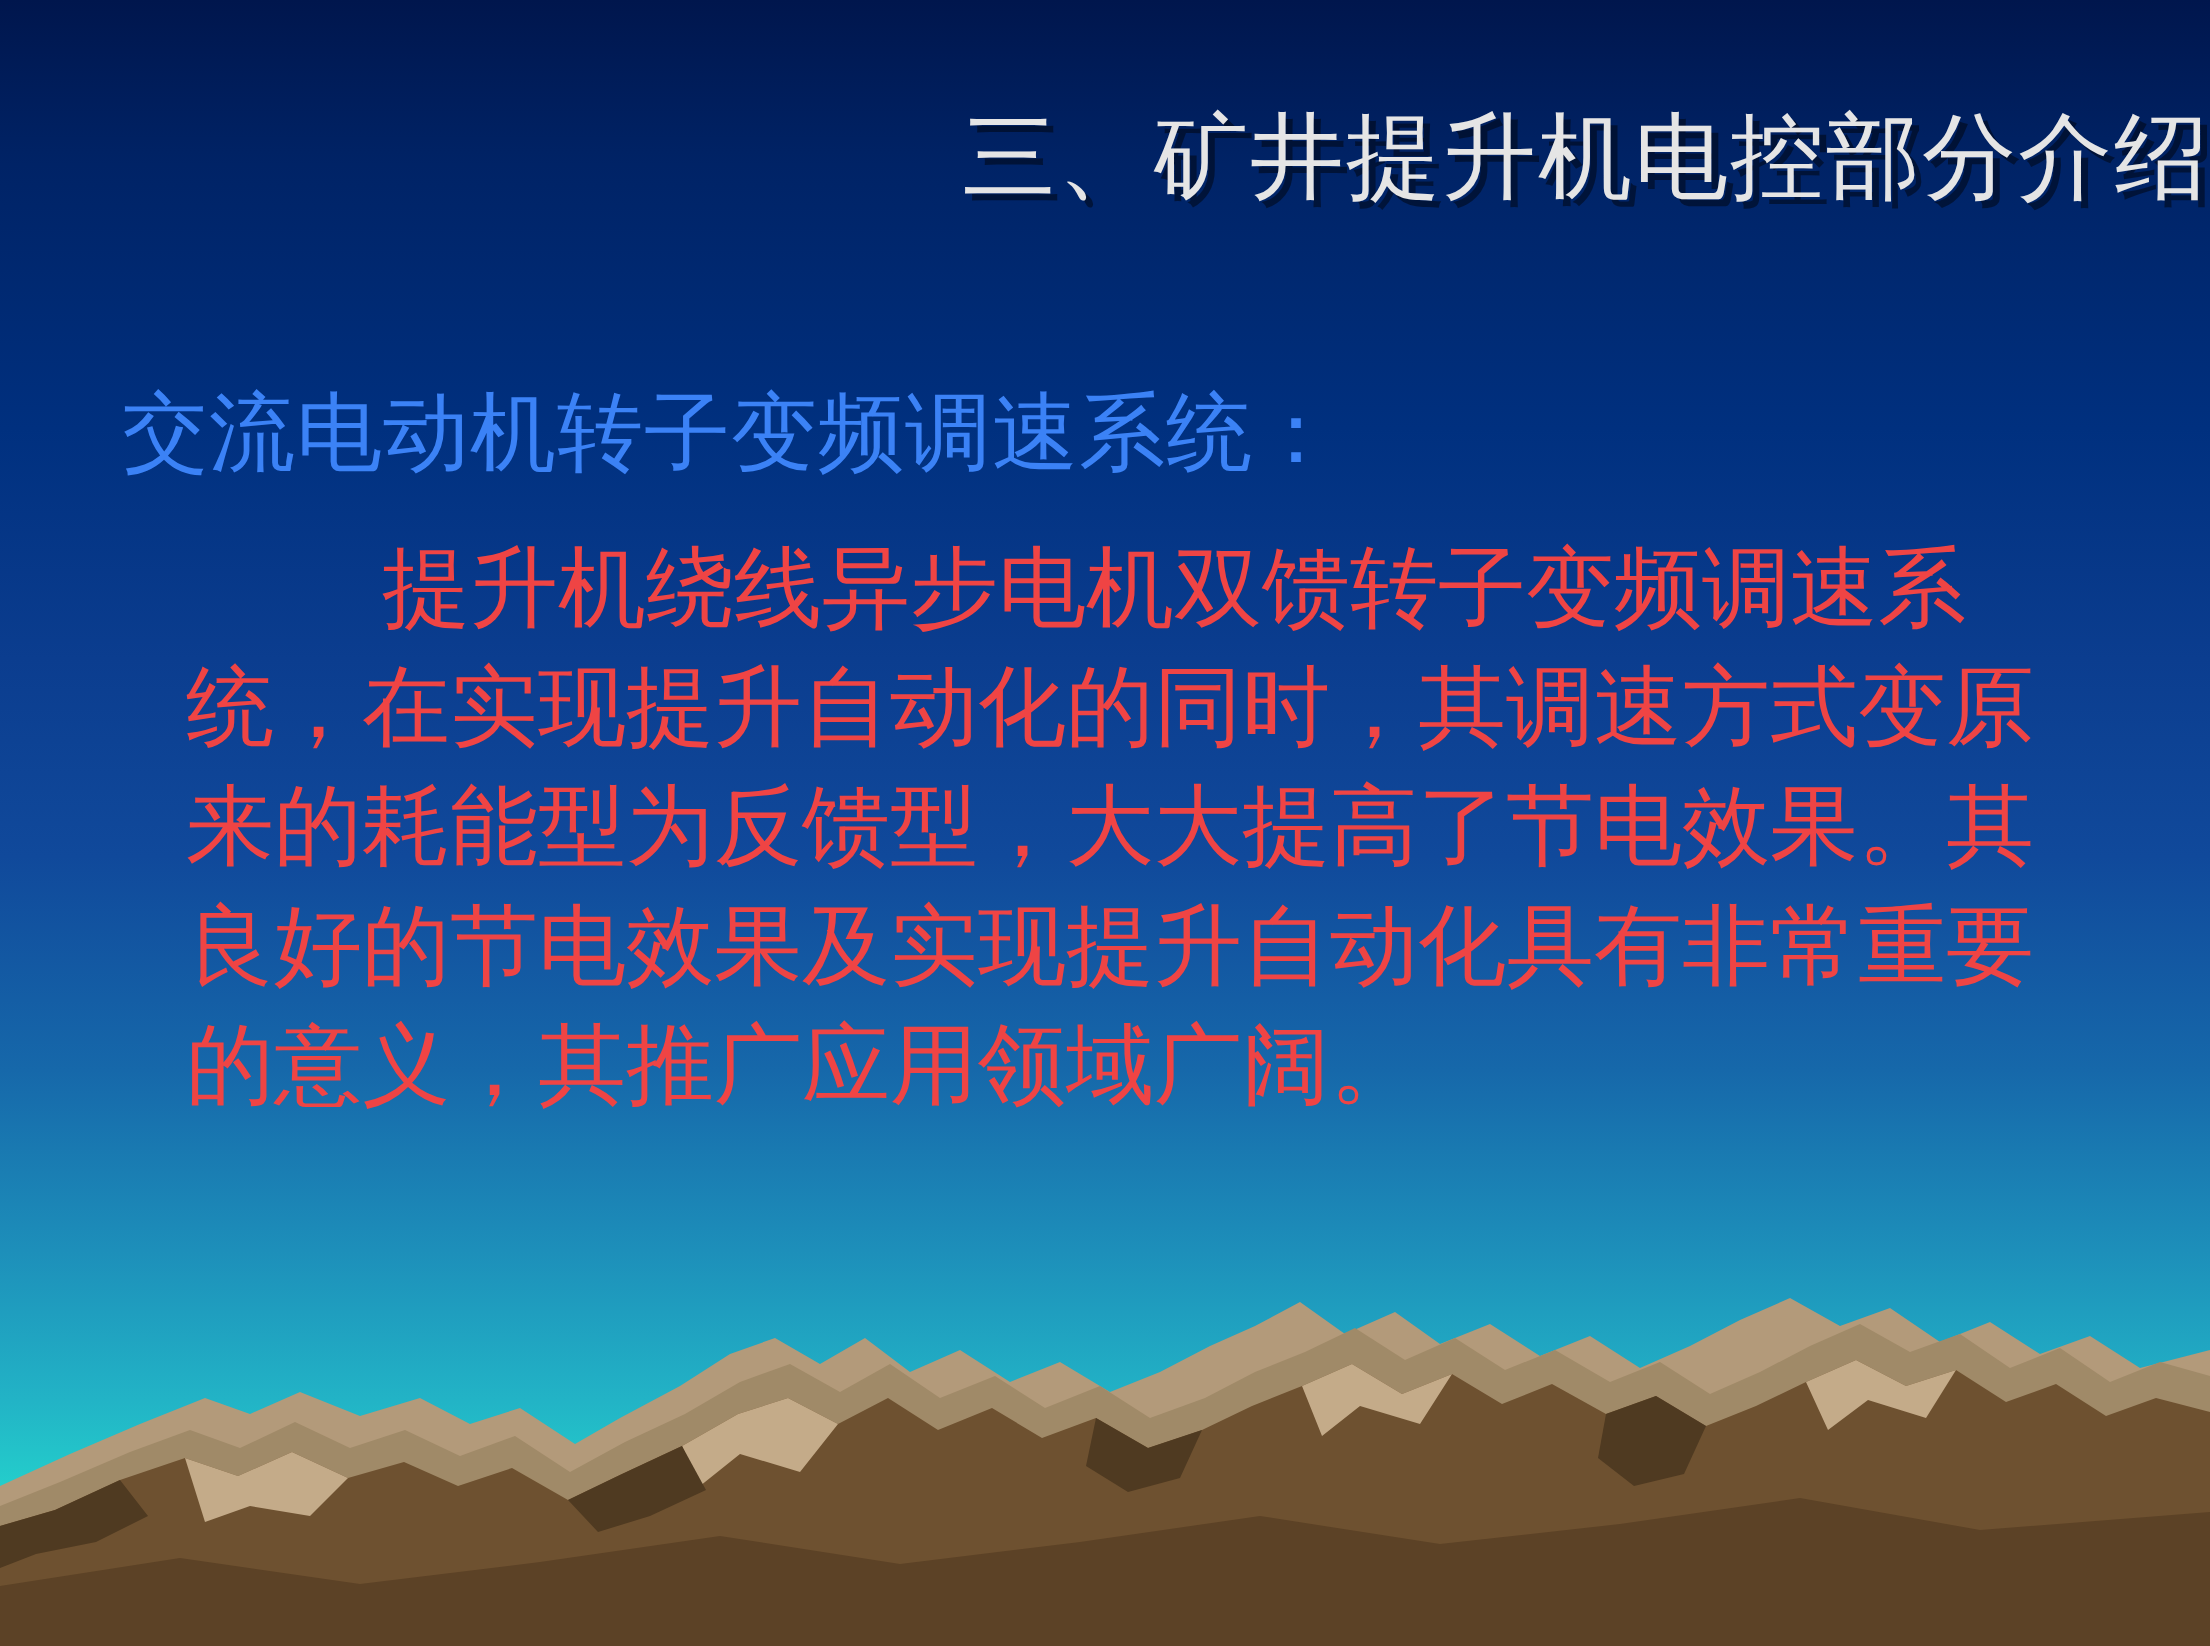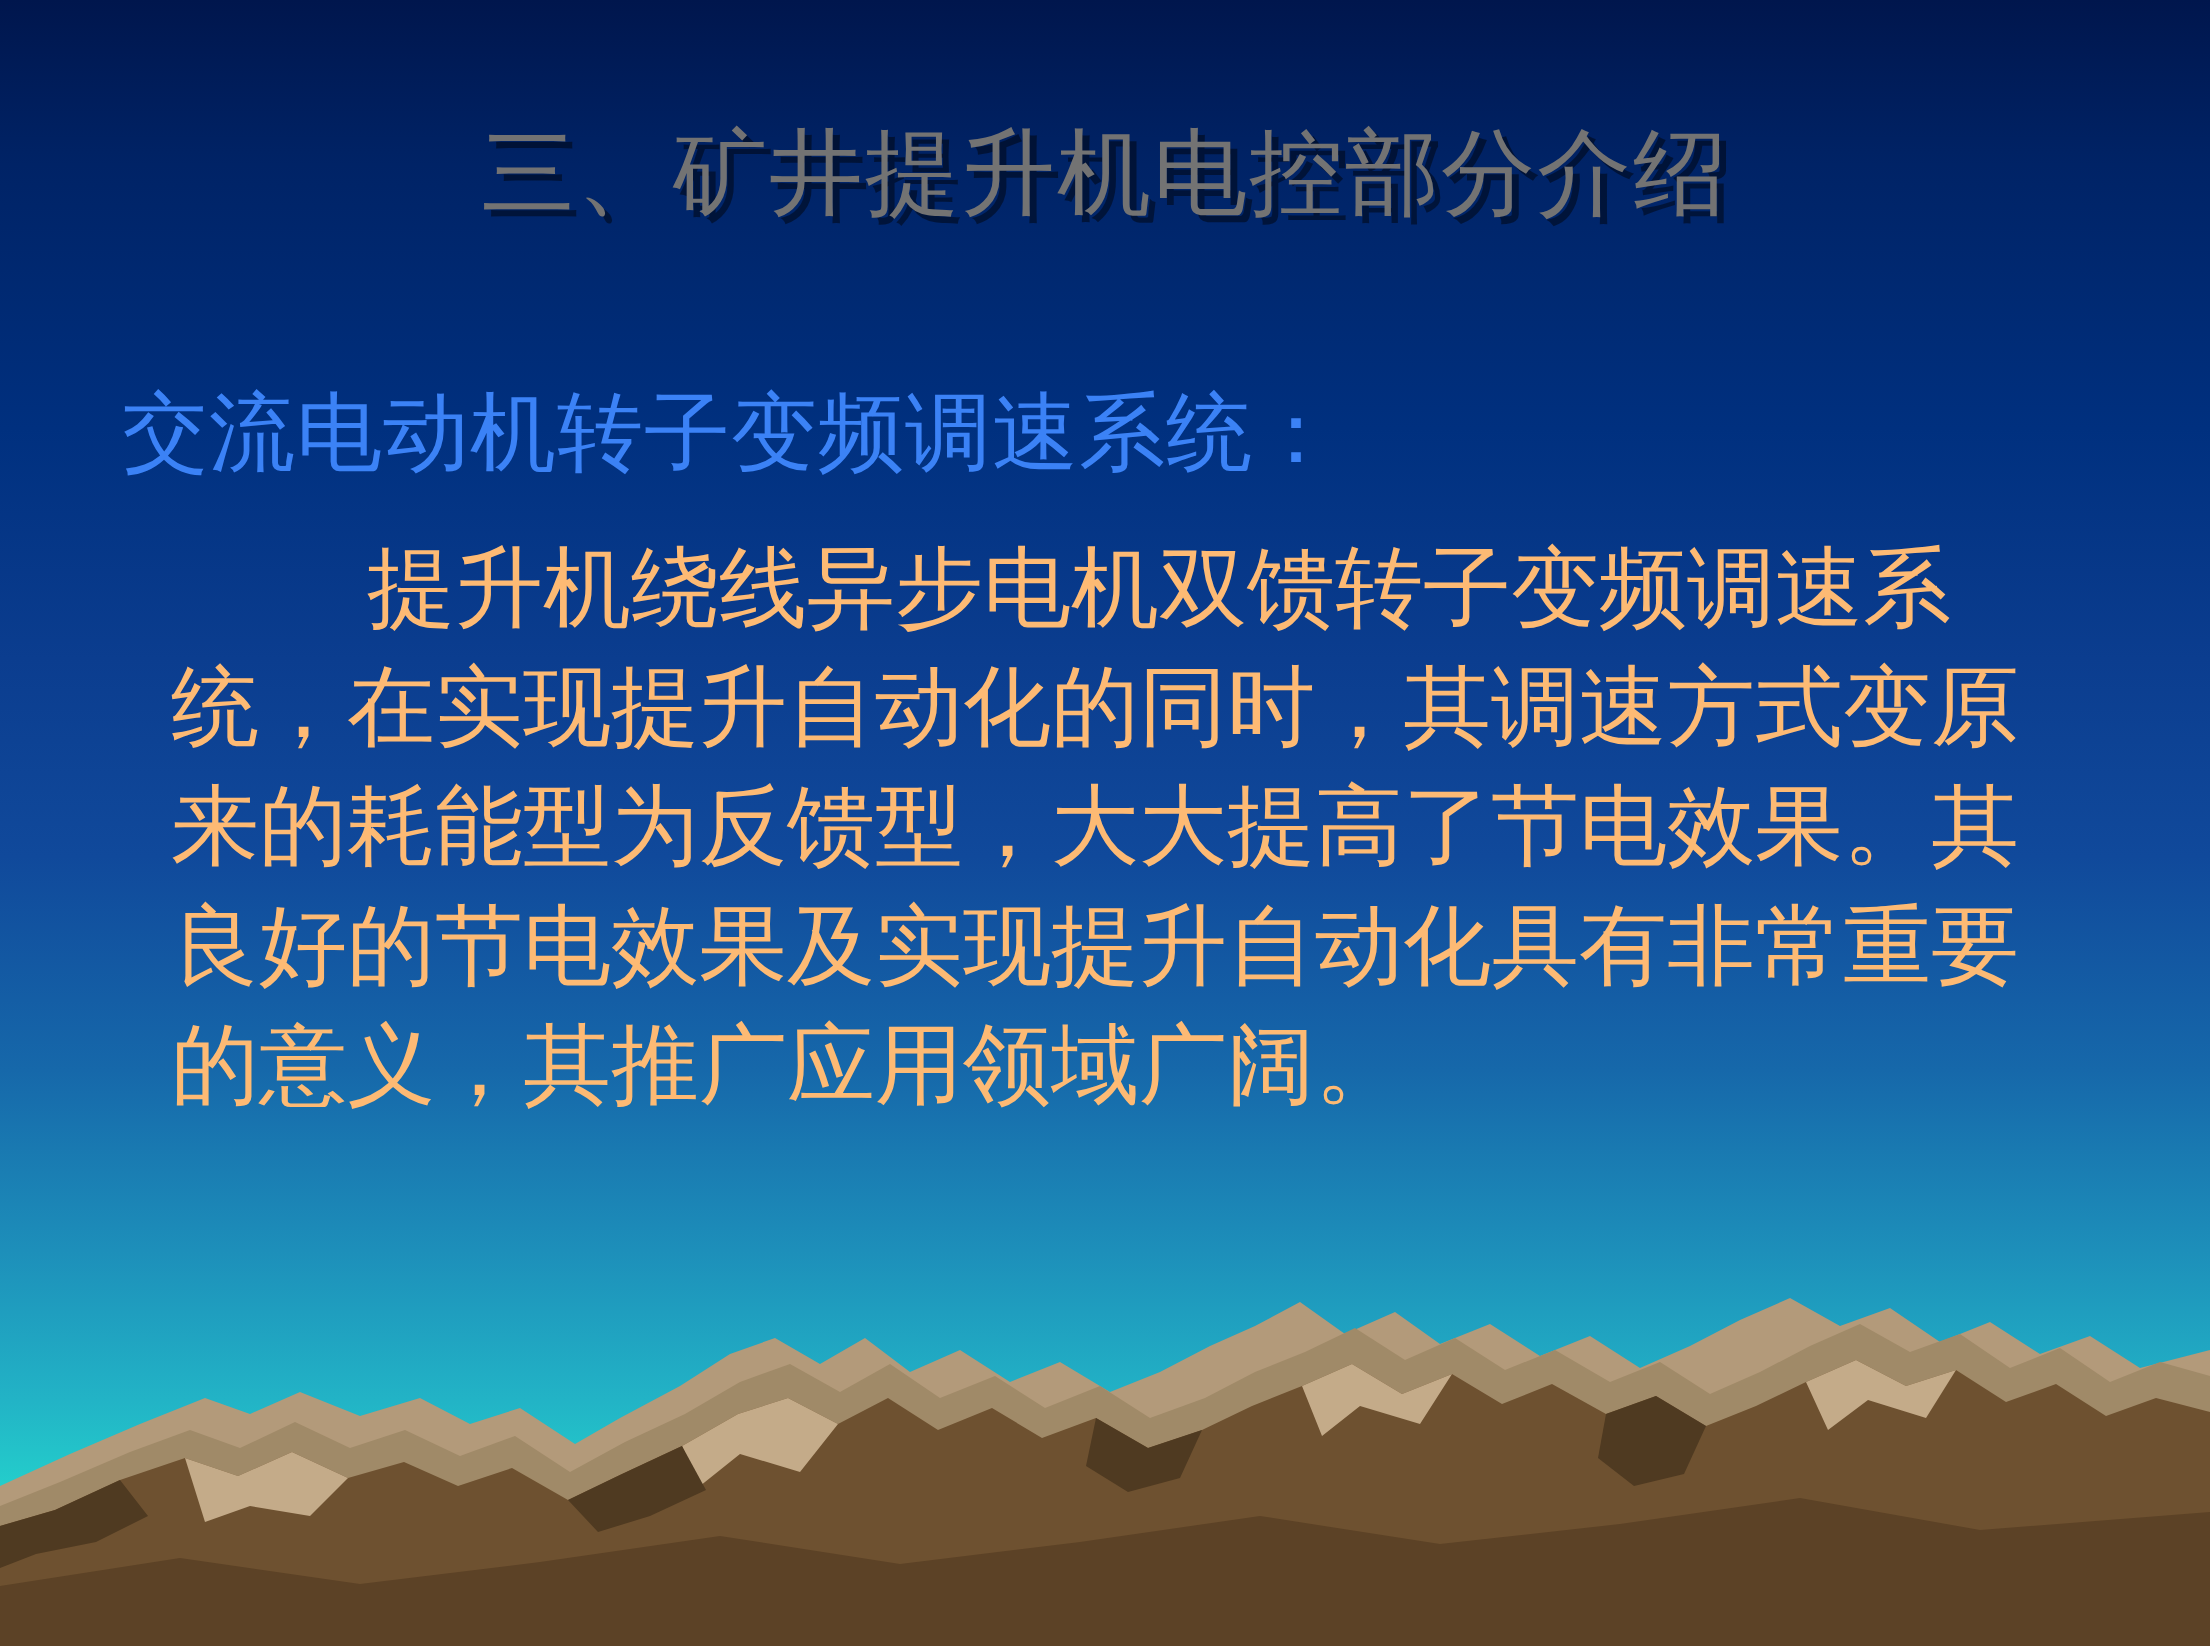--- a/index.html
+++ b/index.html
@@ -39,53 +39,53 @@
     left: 0;
     bottom: 0;
     width: 100%;
     height: 460px;
   }
   .mountains svg { display: block; width: 100%; height: 100%; }
 
   
   .title {
     position: absolute;
-    top: 124px;
+    top: 108px;
     left: 0;
     width: 100%;
-    text-align: center;
+    text-align: right;
     font-size: 94px;
     line-height: 1.05;
     letter-spacing: 2px;
-    color: #737373;
+    color: #e5e5e5;
     text-shadow: 7px 7px 0 rgba(0,0,0,0.45);
     white-space: nowrap;
   }
 
   
   .subtitle {
     position: absolute;
     top: 385px;
     left: 122px;
     font-size: 86px;
     line-height: 1.1;
     color: #3b82f6;
     letter-spacing: 1px;
     white-space: nowrap;
   }
 
   
   .body-text {
     position: absolute;
     top: 528px;
-    left: 171px;
+    left: 186px;
     width: 1880px;
     font-size: 88px;
     line-height: 1.355;
-    color: #fdba74;
+    color: #ef4444;
     text-indent: 196px;
     letter-spacing: 0px;
     text-align: left;
   }
 </style>
 </head>
 <body>
 
 <div id="slide">
 

